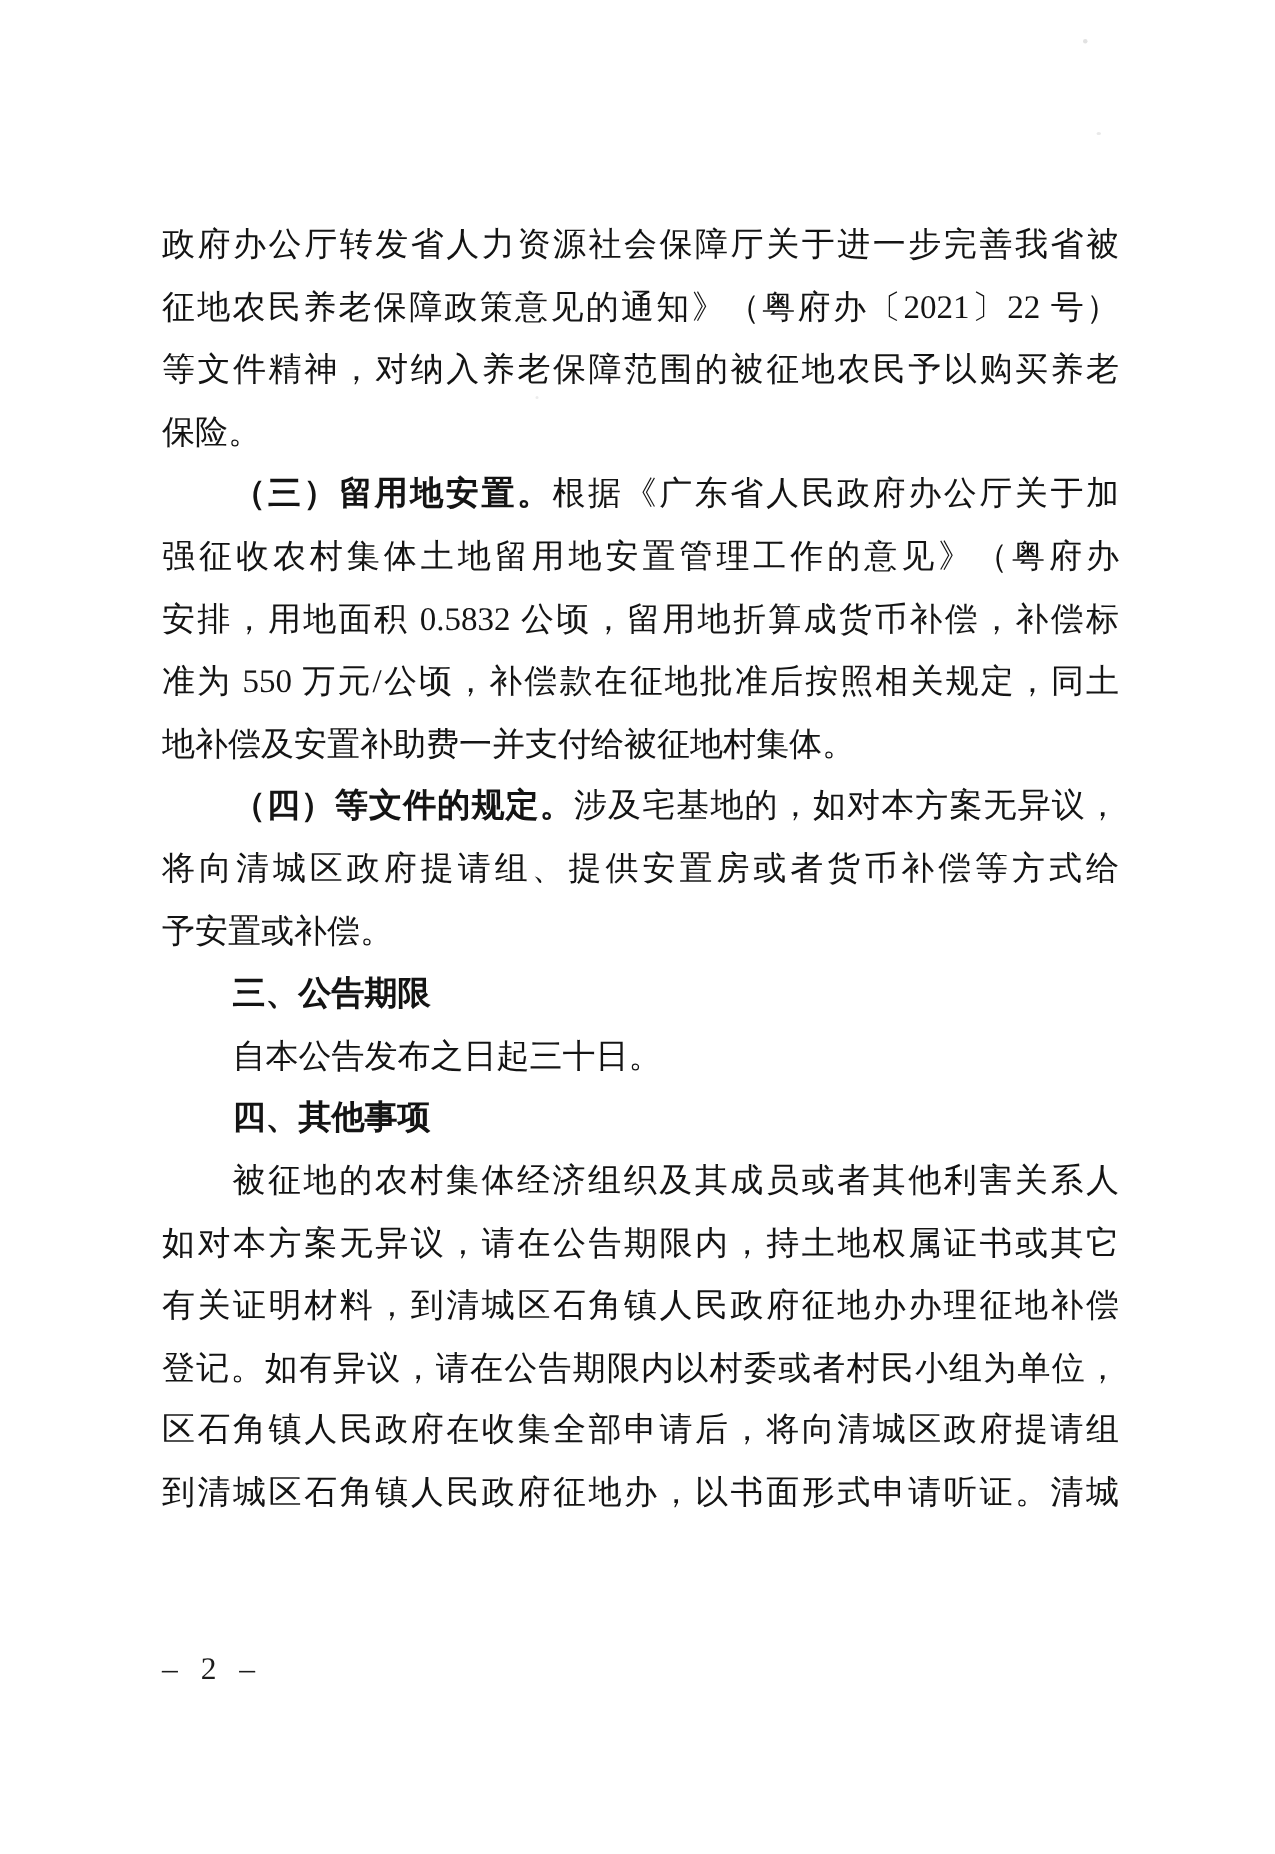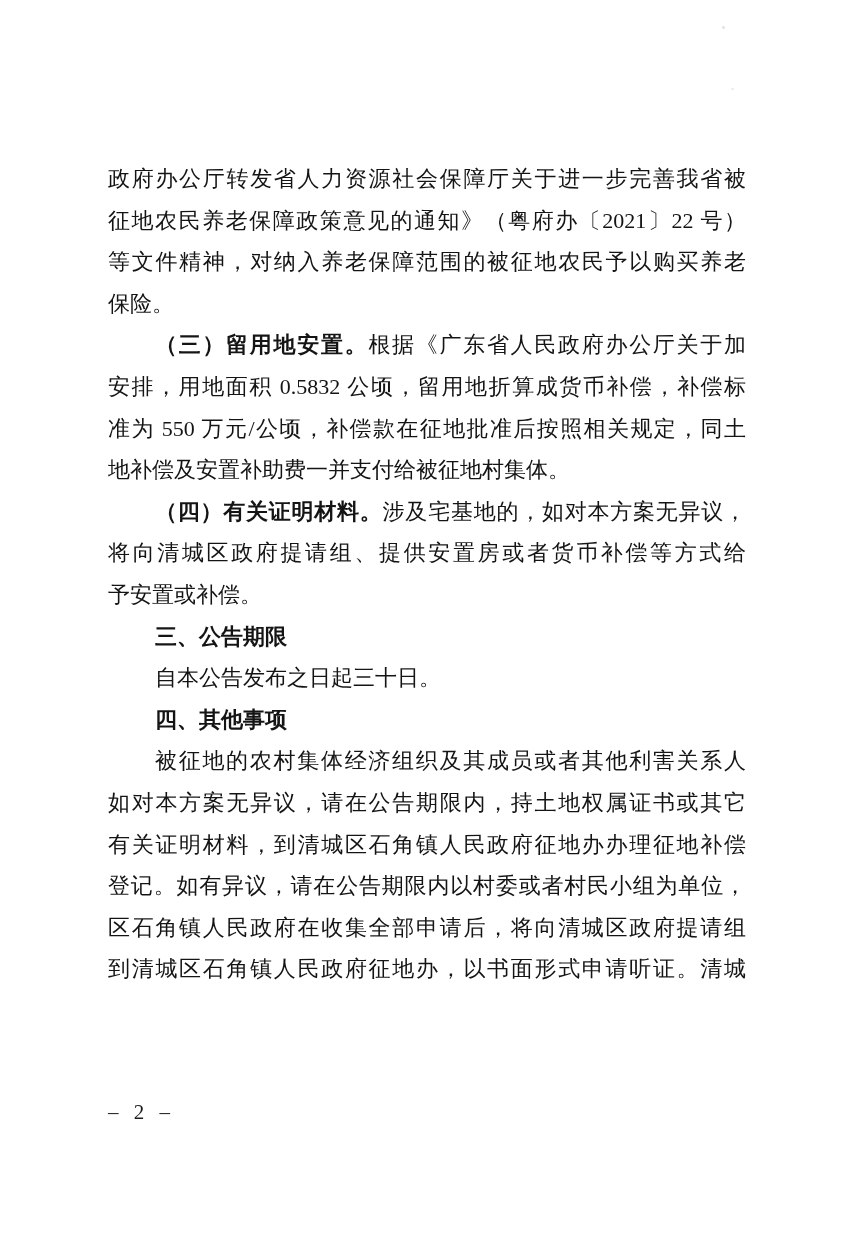--- a/index.html
+++ b/index.html
@@ -12,21 +12,21 @@
   .page {
     position: relative;
     width: 850px;
     height: 1236px;
     background: #ffffff;
     overflow: hidden;
   }
   .body-text {
     position: absolute;
     left: 108px;
-    top: 158px;
+    top: 142px;
     width: 638px;
     font-size: 22px;
     line-height: 41.6px;
   }
   .line {
     height: 41.6px;
     text-align: justify;
     text-align-last: left;
   }
   .line.fill {
@@ -63,24 +63,25 @@
   <span class="speck speck-1"></span>
   <span class="speck speck-2"></span>
   <span class="speck speck-3"></span>
 
   <div class="body-text">
     <div class="line fill"><span class="b"></span><span>政府办公厅转发省人力资源社会保障厅关于进一步完善我省被</span></div>
     <div class="line fill"><span class="b"></span><span>征地农民养老保障政策意见的通知》（粤府办〔2021〕22 号）</span></div>
     <div class="line fill"><span class="b"></span><span>等文件精神，对纳入养老保障范围的被征地农民予以购买养老</span></div>
     <div class="line"><span class="b"></span><span>保险。</span></div>
     <div class="line fill indent"><span class="b">（三）留用地安置。</span><span>根据《广东省人民政府办公厅关于加</span></div>
+    <div class="line fill"><span class="b"></span><span>强征收农村集体土地留用地安置管理工作的意见》（粤府办</span></div>
     <div class="line fill"><span class="b"></span><span>安排，用地面积 0.5832 公顷，留用地折算成货币补偿，补偿标</span></div>
     <div class="line fill"><span class="b"></span><span>准为 550 万元/公顷，补偿款在征地批准后按照相关规定，同土</span></div>
     <div class="line"><span class="b"></span><span>地补偿及安置补助费一并支付给被征地村集体。</span></div>
-    <div class="line fill indent"><span class="b">（四）有关证明材料。</span><span>涉及宅基地的，如对本方案无异议，</span></div>
+    <div class="line fill indent"><span class="b">（四）等文件的规定。</span><span>涉及宅基地的，如对本方案无异议，</span></div>
     <div class="line fill"><span class="b"></span><span>将向清城区政府提请组、提供安置房或者货币补偿等方式给</span></div>
     <div class="line"><span class="b"></span><span>予安置或补偿。</span></div>
     <div class="line indent"><span class="b">三、公告期限</span><span></span></div>
     <div class="line indent"><span class="b"></span><span>自本公告发布之日起三十日。</span></div>
     <div class="line indent"><span class="b">四、其他事项</span><span></span></div>
     <div class="line fill indent"><span class="b"></span><span>被征地的农村集体经济组织及其成员或者其他利害关系人</span></div>
     <div class="line fill"><span class="b"></span><span>如对本方案无异议，请在公告期限内，持土地权属证书或其它</span></div>
     <div class="line fill"><span class="b"></span><span>有关证明材料，到清城区石角镇人民政府征地办办理征地补偿</span></div>
     <div class="line fill"><span class="b"></span><span>登记。如有异议，请在公告期限内以村委或者村民小组为单位，</span></div>
     <div class="line fill"><span class="b"></span><span>区石角镇人民政府在收集全部申请后，将向清城区政府提请组</span></div>

